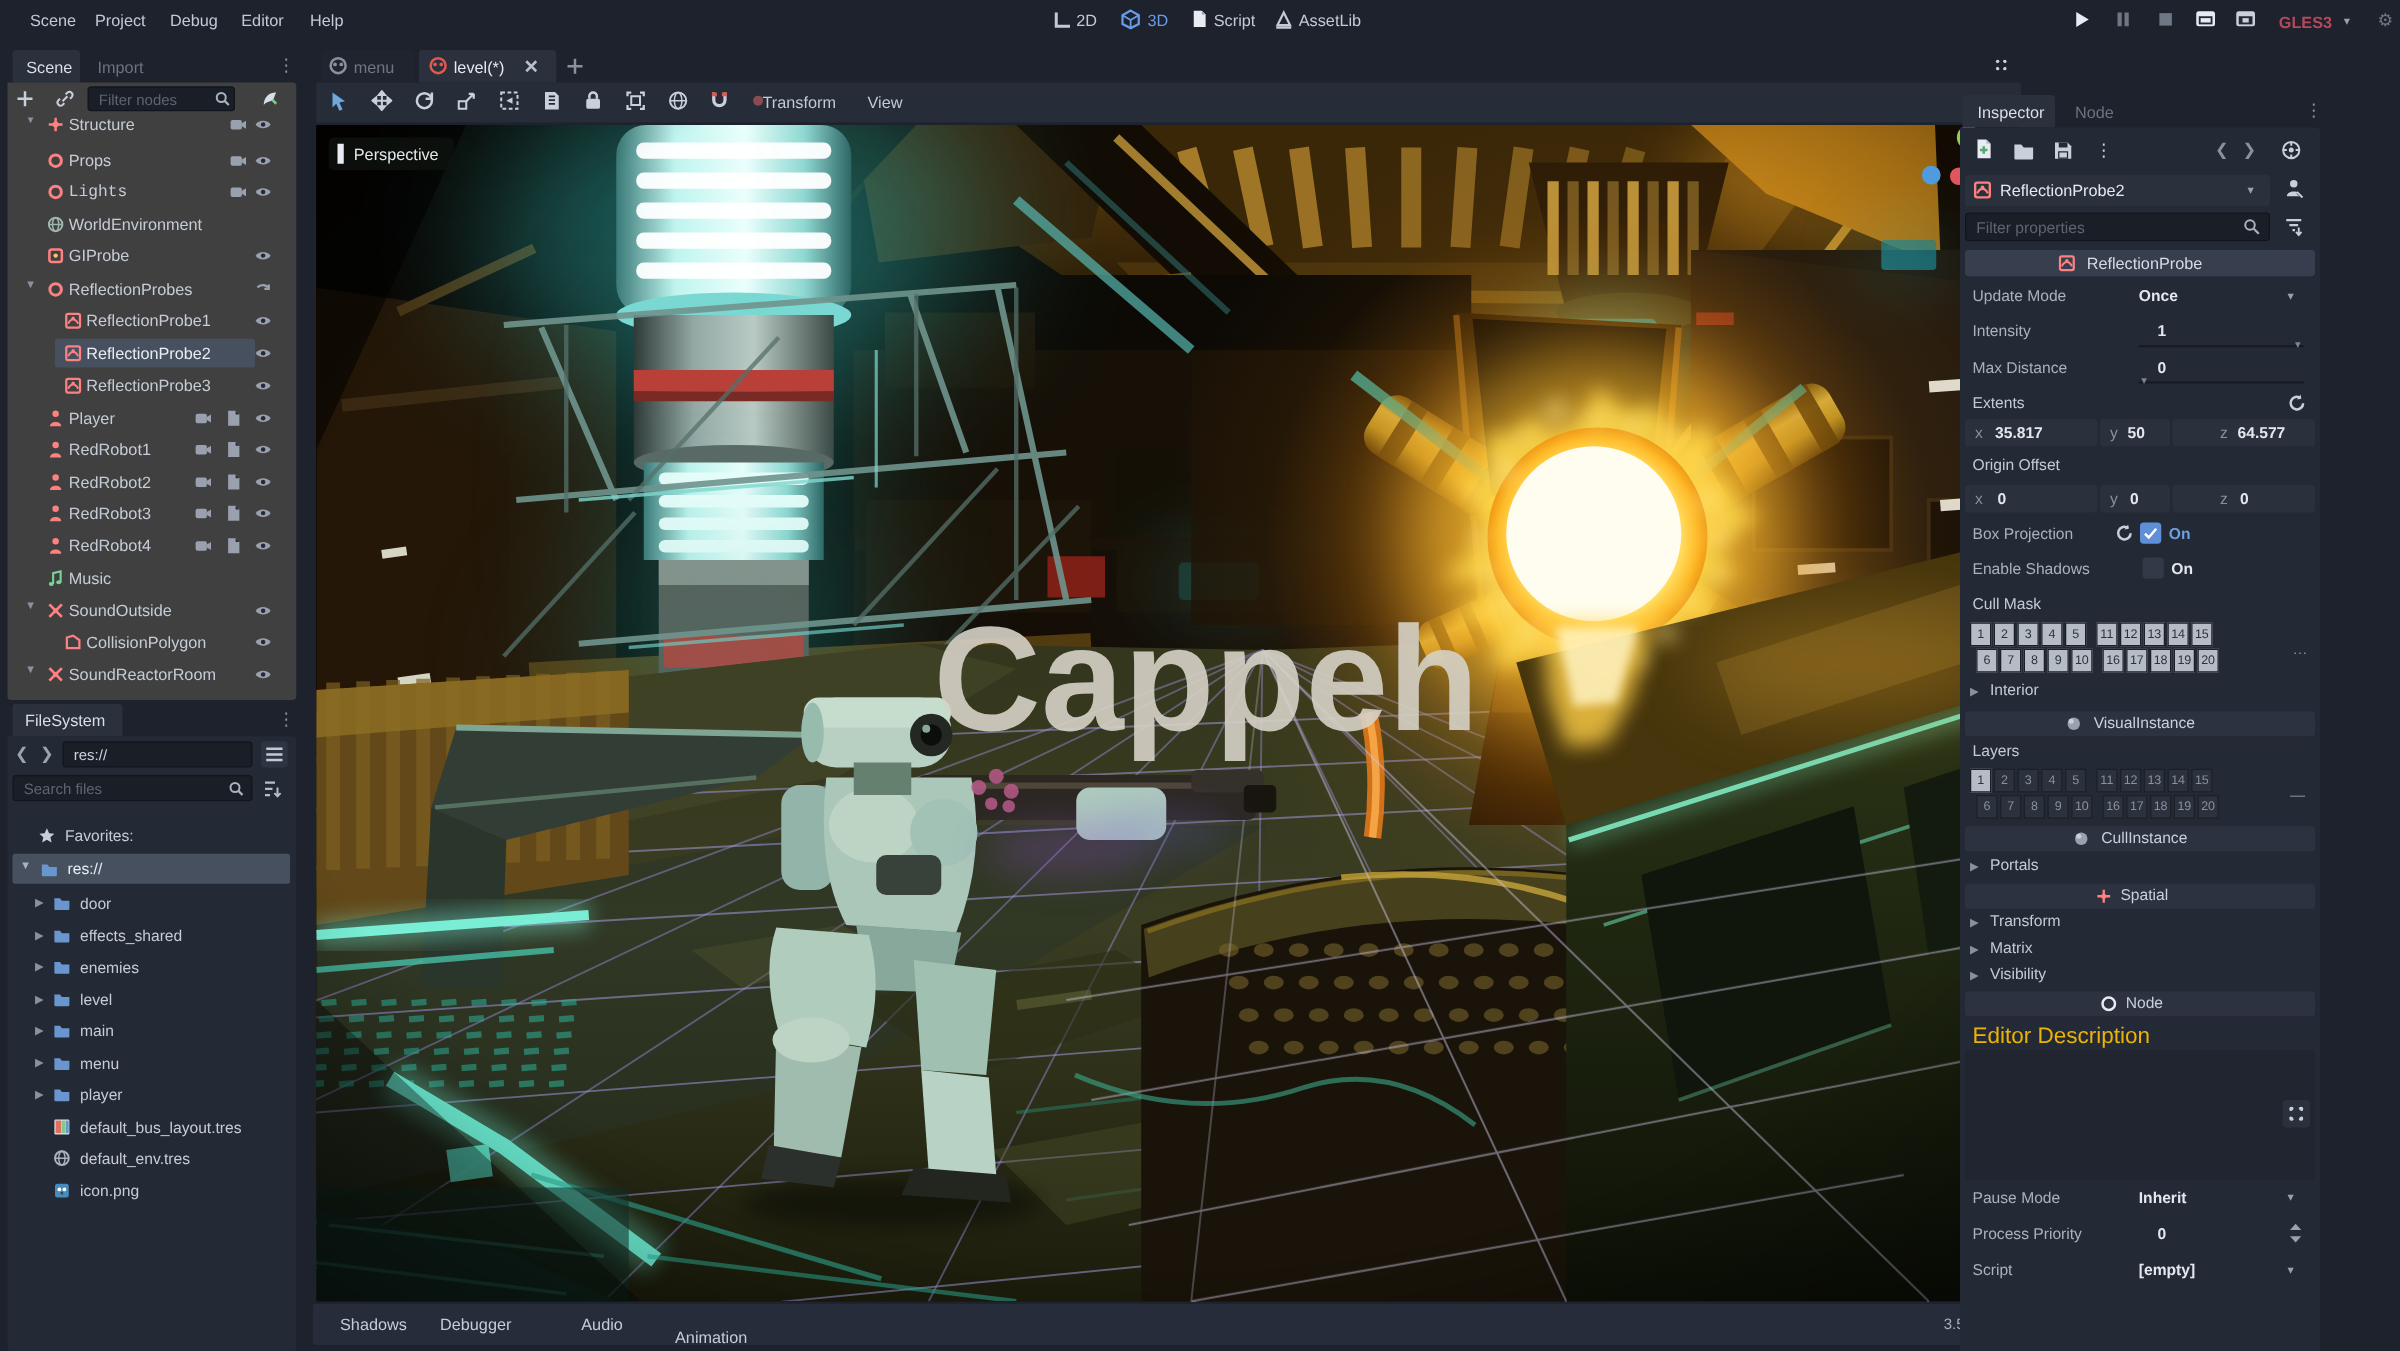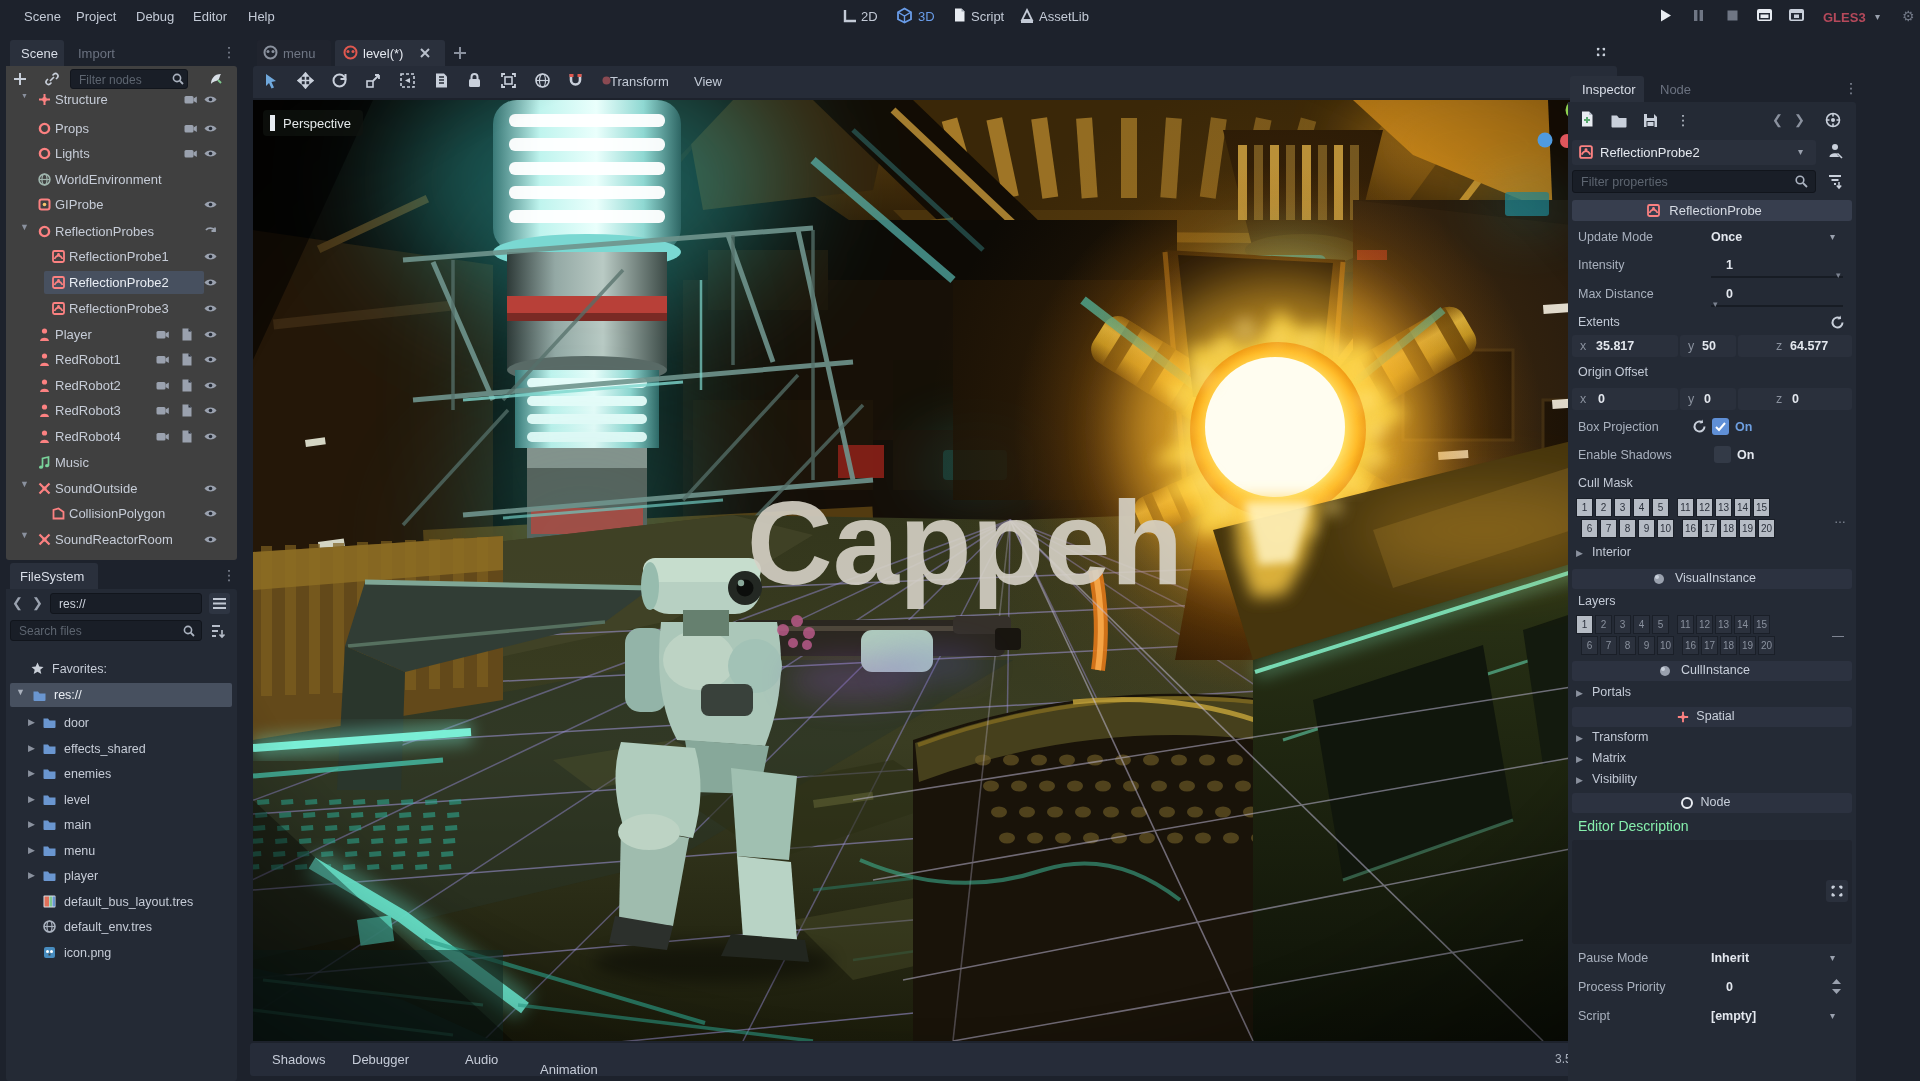--- a/index.html
+++ b/index.html
@@ -128,21 +128,21 @@
             <rect x="1.5" y="4" width="9" height="7.5" rx="1.5" fill="#9aa1ae"></rect>
             <path d="M10.5 6.5 L13.8 4.5v6.5L10.5 9z" fill="#9aa1ae"></path>
           </svg>
       <svg class="abs" style="left:197px;top:27px;" width="15" height="15" viewBox="0 0 15 15">
             <path d="M1.5 7.5 C4 3.5 11 3.5 13.5 7.5 C11 11.5 4 11.5 1.5 7.5z" fill="#9aa1ae"></path>
             <circle cx="7.5" cy="7.5" r="1.8" fill="#242a35"></circle>
           </svg>
       <svg class="abs" style="left:31px;top:52px;" width="15" height="15" viewBox="0 0 15 15">
             <circle cx="7.5" cy="7.5" r="4.6" fill="none" stroke="#fc8181" stroke-width="2.4"></circle>
           </svg>
-      <div class="abs" style="left:49px;top:52px;font-size:13px;color:#c6ccd7;">Lights</div>
+      <div class="abs" style="left:49px;top:52px;font-size:13px;color:#c6ccd7;font-family:Liberation Mono, monospace;">Lights</div>
       <svg class="abs" style="left:177px;top:52px;" width="15" height="15" viewBox="0 0 15 15">
             <rect x="1.5" y="4" width="9" height="7.5" rx="1.5" fill="#9aa1ae"></rect>
             <path d="M10.5 6.5 L13.8 4.5v6.5L10.5 9z" fill="#9aa1ae"></path>
           </svg>
       <svg class="abs" style="left:197px;top:52px;" width="15" height="15" viewBox="0 0 15 15">
             <path d="M1.5 7.5 C4 3.5 11 3.5 13.5 7.5 C11 11.5 4 11.5 1.5 7.5z" fill="#9aa1ae"></path>
             <circle cx="7.5" cy="7.5" r="1.8" fill="#242a35"></circle>
           </svg>
       <svg class="abs" style="left:31px;top:78px;" width="15" height="15" viewBox="0 0 15 15">
             <circle cx="7.5" cy="7.5" r="5.4" fill="none" stroke="#9fb5ad" stroke-width="1.6"></circle>
@@ -1166,21 +1166,21 @@
     <div class="abs" style="left:8px;top:659px;color:#8a919e;font-size:9px;">▶</div>
     <div class="abs" style="left:24px;top:656px;font-size:12.5px;color:#c3cad6;">Transform</div>
     <div class="abs" style="left:8px;top:680px;color:#8a919e;font-size:9px;">▶</div>
     <div class="abs" style="left:24px;top:677px;font-size:12.5px;color:#c3cad6;">Matrix</div>
     <div class="abs" style="left:8px;top:701px;color:#8a919e;font-size:9px;">▶</div>
     <div class="abs" style="left:24px;top:698px;font-size:12.5px;color:#c3cad6;">Visibility</div>
     <div class="abs secbar" style="left:4px;top:719px;width:280px;height:20px;border-radius:3px;font-size:12.5px;"><span style="position:relative;top:2px;">&nbsp;&nbsp;Node</span></div>
     <svg class="abs" style="left:112px;top:722px;" width="14" height="14">
         <circle cx="7" cy="7" r="5" fill="none" stroke="#e8ecf2" stroke-width="2"></circle>
       </svg>
-    <div class="abs" style="left:10px;top:744px;font-size:14px;color:#86efac;">Editor Description</div>
+    <div class="abs" style="left:10px;top:744px;font-size:18px;color:#eab308;">Editor Description</div>
     <div class="abs" style="left:4px;top:766px;width:280px;height:104px;background:#20252f;border-radius:3px;"></div>
     <div class="abs" style="left:258px;top:806px;width:22px;height:22px;background:#2a303c;border-radius:3px;"><svg width="22" height="22" viewBox="0 0 22 22">
           <path d="M6 8.5 L8.5 6 M13.5 6 L16 8.5 M16 13.5 L13.5 16 M8.5 16 L6 13.5" stroke="#c9d0db" stroke-width="1.6"></path>
           <circle cx="7" cy="7" r="1.6" fill="#c9d0db"></circle>
           <circle cx="15" cy="7" r="1.6" fill="#c9d0db"></circle>
           <circle cx="15" cy="15" r="1.6" fill="#c9d0db"></circle>
           <circle cx="7" cy="15" r="1.6" fill="#c9d0db"></circle>
         </svg></div>
     <div class="abs" style="left:10px;top:877px;font-size:12.5px;color:#a9b1be;">Pause Mode</div>
     <div class="abs" style="left:143px;top:877px;font-size:12.5px;color:#e3e7ee;font-weight:bold;">Inherit</div>

